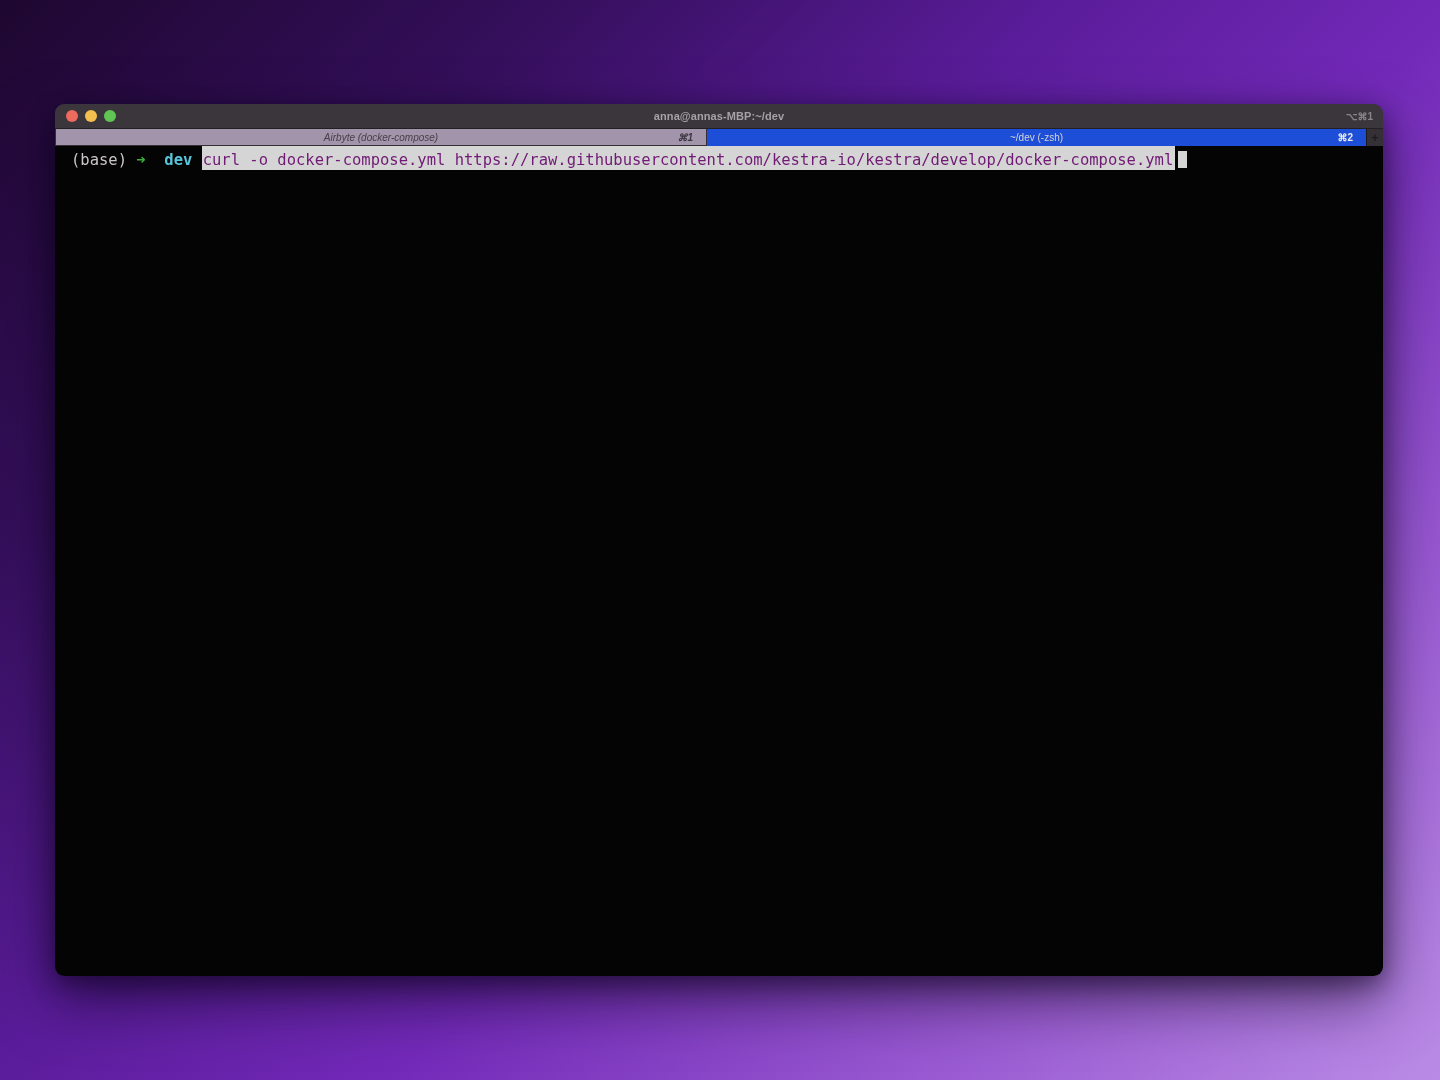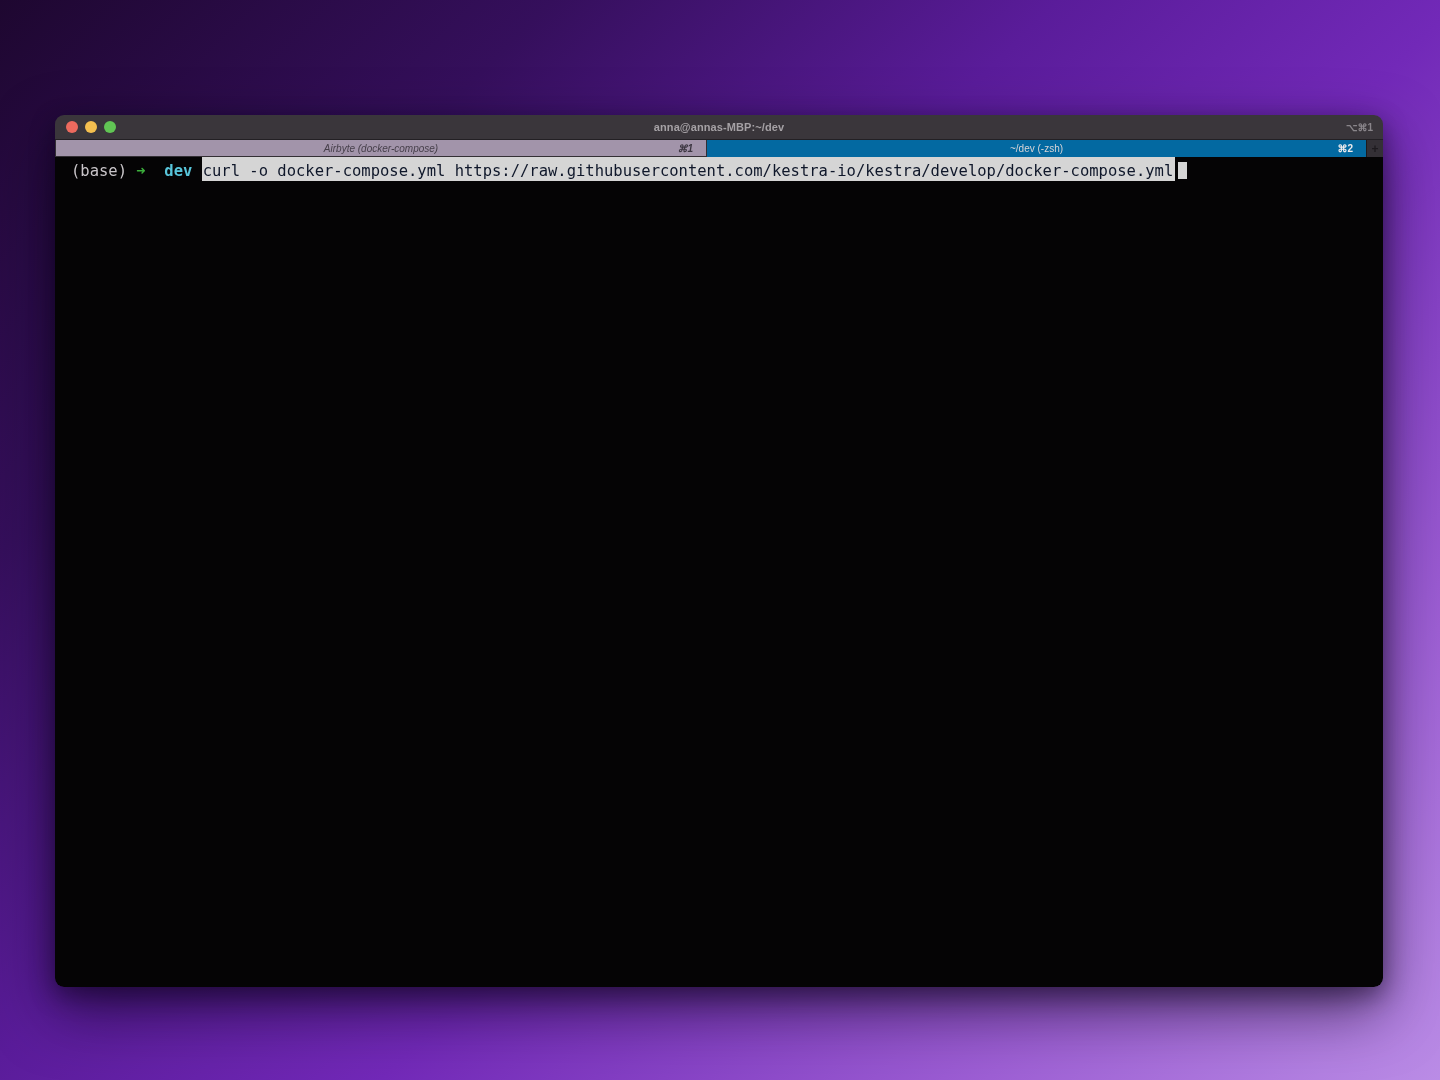--- a/index.html
+++ b/index.html
@@ -4,21 +4,21 @@
 <style>
   html,body{margin:0;padding:0;background:#000;}
   .screen{
     position:relative;
     width:1440px;height:1080px;
     overflow:hidden;
     background:linear-gradient(135deg,#1e0730 0%,#350f5c 22%,#5a1c9a 42%,#7229b8 58%,#9d5fd4 82%,#ba8ce6 100%);
     font-family:"Liberation Sans",sans-serif;
   }
   .window{
-    position:absolute;left:55px;top:115px;width:1328px;height:872px;
+    position:absolute;left:55px;top:104px;width:1328px;height:872px;
     border-radius:9px;
     box-shadow:0 24px 60px rgba(8,0,18,.55),0 8px 24px rgba(8,0,22,.45);
     display:flex;flex-direction:column;
     overflow:hidden;
   }
   .titlebar{
     height:24px;flex:0 0 24px;
     background:#3a363b;
     position:relative;
     display:flex;align-items:center;justify-content:center;
@@ -31,41 +31,41 @@
     height:18px;flex:0 0 18px;
     display:flex;
     background:#232024;
     border-top:1px solid #232024;
     box-sizing:border-box;
   }
   .tab{position:relative;display:flex;align-items:center;justify-content:center;box-sizing:border-box;}
   .tab-1{width:652px;background:#a294aa;border:1px solid #332f34;border-top:none;font-style:italic;}
   .tab-1 .tab-label{color:#463f4a;}
   .tab-1 .tab-shortcut{color:#3c3641;}
-  .tab-2{flex:1;background:#0369a1;border-right:1px solid #1d1a1e;}
+  .tab-2{flex:1;background:#1d4ed8;border-right:1px solid #1d1a1e;}
   .tab-2 .tab-label{color:#d6d4d7;}
   .tab-2 .tab-shortcut{color:#eceaec;}
   .tab-label{font-size:10px;font-weight:400;}
   .tab-shortcut{position:absolute;right:13px;font-size:10px;font-weight:700;}
   .newtab{
     width:16px;flex:0 0 16px;background:#343036;
     display:flex;align-items:center;justify-content:center;
     color:#1d1a1f;font-size:12px;font-weight:700;
   }
   .term{
     flex:1;background:#050405;
     padding:4px 0 0 4px;
     font-family:"DejaVu Sans Mono","Liberation Mono",monospace;
     font-size:15.5px;line-height:21px;
     white-space:pre;
   }
   .p-env{color:#c9c5c9;margin-left:12px;}
   .p-arrow{font-weight:700;}
   .p-cwd{font-weight:700;}
-  .p-cmd{color:#0f172a;padding:13px 2px 1px 1px;}
+  .p-cmd{color:#701a75;padding:13px 2px 1px 1px;}
   .p-cursor{display:inline-block;width:9px;height:17px;vertical-align:-3px;margin-left:3px;}
 </style>
 </head>
 <body>
 
 <div class="screen">
   <div class="window">
 
     <div class="titlebar">
       <div class="traffic">

